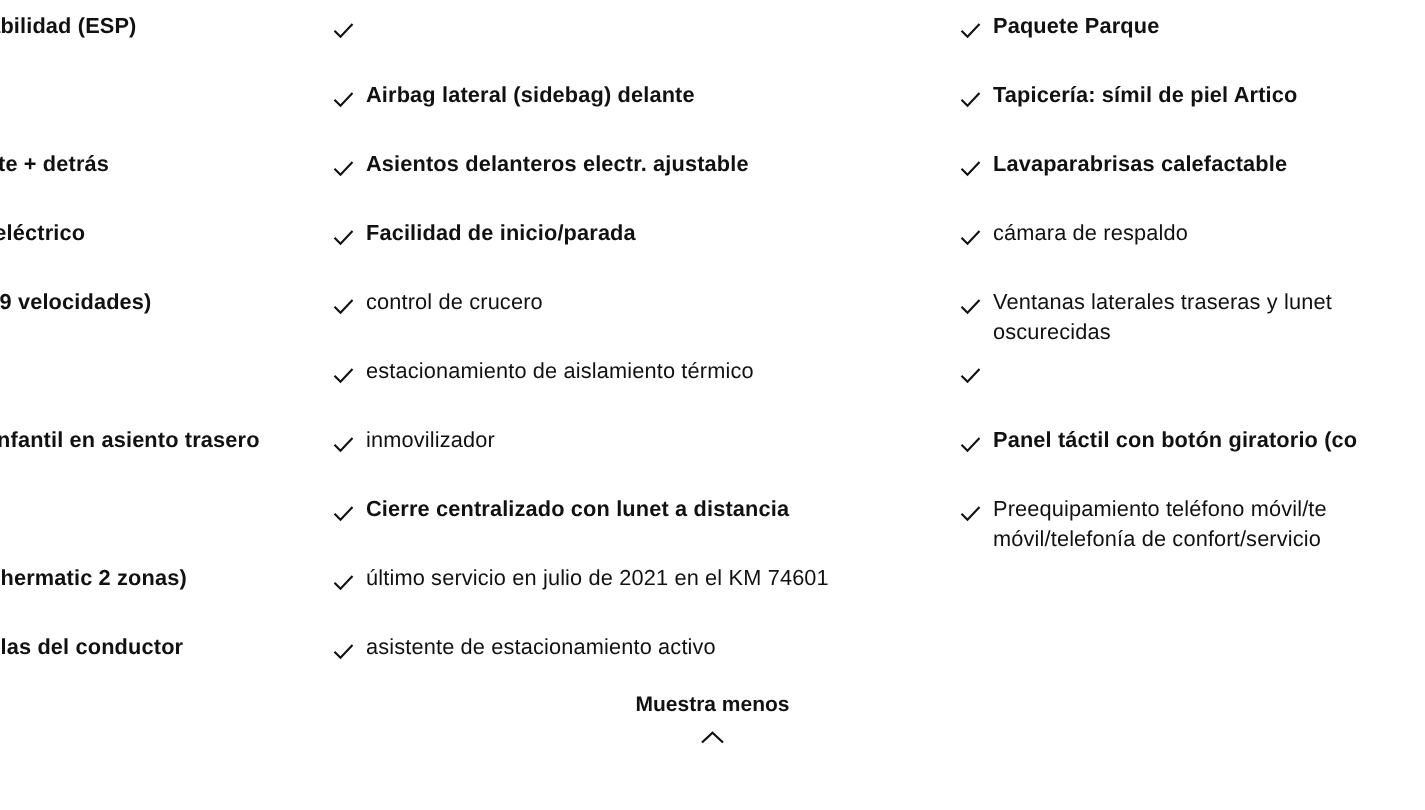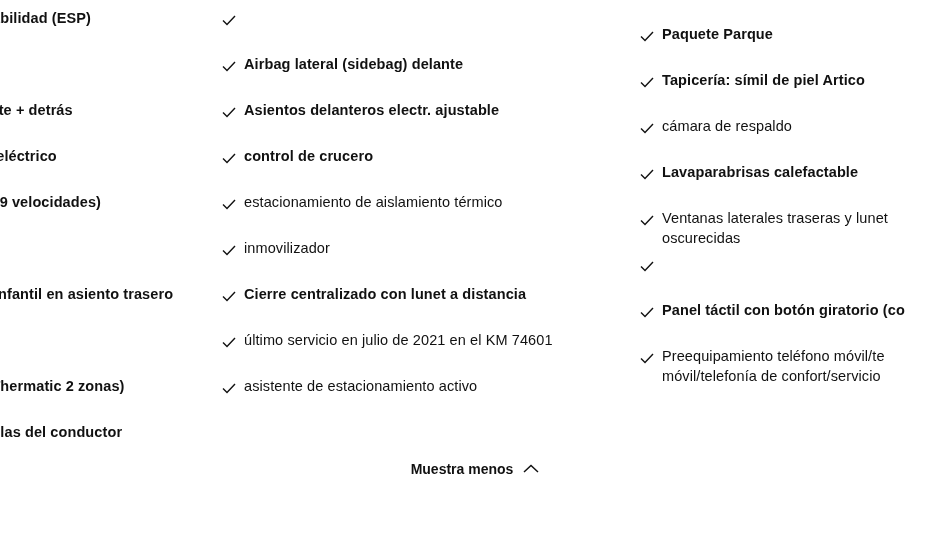--- a/index.html
+++ b/index.html
@@ -36,21 +36,20 @@
     padding-left: 0;
     margin-left: -52px;
   }
   .col-2 {
     width: 420px;
     padding-left: 12px;
   }
   .col-3 {
     width: 320px;
     padding-left: 10px;
-    margin-top: 16px;
   }
   .feature-item {
     display: flex;
     flex-direction: row;
     align-items: flex-start;
     min-height: 42px;
     padding-top: 2px;
     padding-bottom: 2px;
   }
   .check-icon {
@@ -102,20 +101,21 @@
     align-items: center;
     gap: 10px;
     background: transparent;
     border: none;
     cursor: pointer;
     font-family: "Liberation Sans", sans-serif;
     font-size: 14px;
     font-weight: bold;
     color: #111111;
     padding: 6px 4px;
+    flex-direction: column;
   }
   .chevron-up {
     width: 16px;
     height: 10px;
     display: inline-block;
   }
   .chevron-up svg {
     display: block;
   }
 </style>
@@ -226,20 +226,28 @@
         <span class="feature-label">Airbag lateral (sidebag) delante</span>
       </div>
       <div class="feature-item">
         <span class="check-icon">
           <svg width="14" height="11" viewBox="0 0 14 11">
               <path d="M1 5.5 L5 9.5 L13 1" fill="none" stroke="currentColor" stroke-width="1.4"></path>
             </svg>
         </span>
         <span class="feature-label">Asientos delanteros electr. ajustable</span>
       </div>
+      <div class="feature-item">
+        <span class="check-icon">
+          <svg width="14" height="11" viewBox="0 0 14 11">
+              <path d="M1 5.5 L5 9.5 L13 1" fill="none" stroke="currentColor" stroke-width="1.4"></path>
+            </svg>
+        </span>
+        <span class="feature-label">Facilidad de inicio/parada</span>
+      </div>
       <div class="feature-item regular">
         <span class="check-icon">
           <svg width="14" height="11" viewBox="0 0 14 11">
               <path d="M1 5.5 L5 9.5 L13 1" fill="none" stroke="currentColor" stroke-width="1.4"></path>
             </svg>
         </span>
         <span class="feature-label">control de crucero</span>
       </div>
       <div class="feature-item regular">
         <span class="check-icon">
@@ -293,35 +301,35 @@
         <span class="feature-label">Paquete Parque</span>
       </div>
       <div class="feature-item">
         <span class="check-icon">
           <svg width="14" height="11" viewBox="0 0 14 11">
               <path d="M1 5.5 L5 9.5 L13 1" fill="none" stroke="currentColor" stroke-width="1.4"></path>
             </svg>
         </span>
         <span class="feature-label">Tapicería: símil de piel Artico</span>
       </div>
+      <div class="feature-item">
+        <span class="check-icon">
+          <svg width="14" height="11" viewBox="0 0 14 11">
+              <path d="M1 5.5 L5 9.5 L13 1" fill="none" stroke="currentColor" stroke-width="1.4"></path>
+            </svg>
+        </span>
+        <span class="feature-label">Lavaparabrisas calefactable</span>
+      </div>
       <div class="feature-item regular">
         <span class="check-icon">
           <svg width="14" height="11" viewBox="0 0 14 11">
               <path d="M1 5.5 L5 9.5 L13 1" fill="none" stroke="currentColor" stroke-width="1.4"></path>
             </svg>
         </span>
         <span class="feature-label">cámara de respaldo</span>
-      </div>
-      <div class="feature-item">
-        <span class="check-icon">
-          <svg width="14" height="11" viewBox="0 0 14 11">
-              <path d="M1 5.5 L5 9.5 L13 1" fill="none" stroke="currentColor" stroke-width="1.4"></path>
-            </svg>
-        </span>
-        <span class="feature-label">Lavaparabrisas calefactable</span>
       </div>
       <div class="feature-item regular">
         <span class="check-icon">
           <svg width="14" height="11" viewBox="0 0 14 11">
               <path d="M1 5.5 L5 9.5 L13 1" fill="none" stroke="currentColor" stroke-width="1.4"></path>
             </svg>
         </span>
         <span class="feature-label">Ventanas laterales traseras y lunet
 oscurecidas</span>
       </div>

